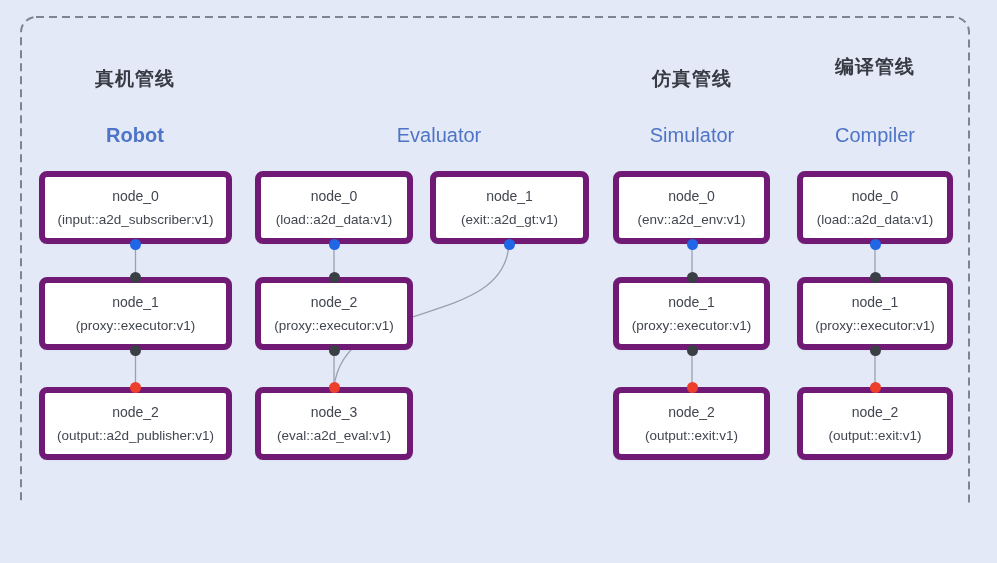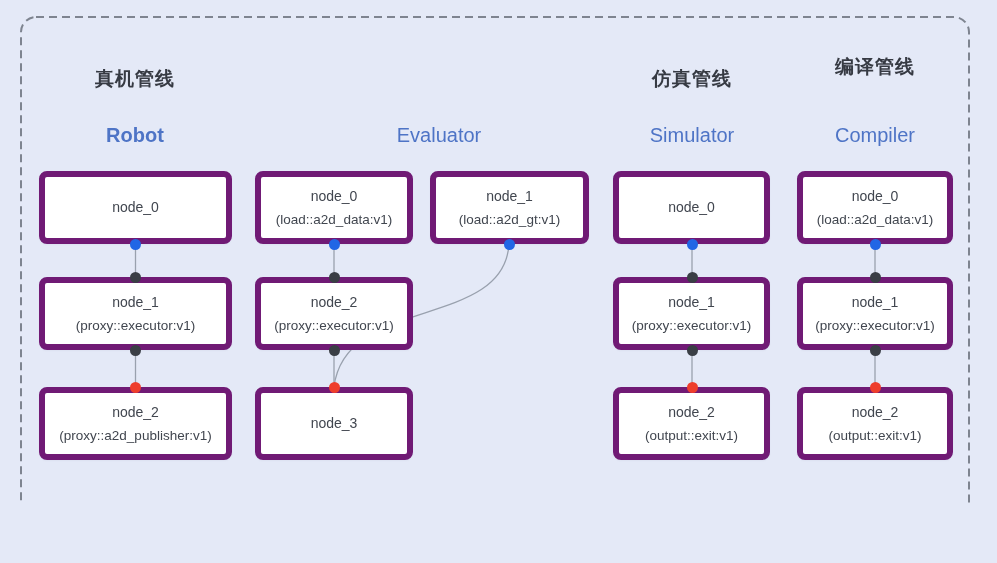--- a/index.html
+++ b/index.html
@@ -109,48 +109,51 @@
   <div class="title-en" style="left:329px; top:124px;text-align:center;">Evaluator</div>
 
   <div class="title-zh" style="left:582px; top:66px;">仿真管线</div>
   <div class="title-en" style="left:582px; top:124px;text-align:center;">Simulator</div>
 
   <div class="title-zh" style="left:765px; top:54px;">编译管线</div>
   <div class="title-en" style="left:765px; top:124px;">Compiler</div>
 
   <div class="node" style="left:39px; top:171px; width:193px;">
     <div class="node-name">node_0</div>
+    <div class="node-type">(input::a2d_subscriber:v1)</div>
   </div>
   <div class="node" style="left:39px; top:277px; width:193px;">
     <div class="node-name">node_1</div>
     <div class="node-type">(proxy::executor:v1)</div>
   </div>
   <div class="node" style="left:39px; top:387px; width:193px;">
     <div class="node-name">node_2</div>
-    <div class="node-type">(proxy::a2d_publisher:v1)</div>
+    <div class="node-type">(output::a2d_publisher:v1)</div>
   </div>
 
   <div class="node" style="left:255px; top:171px; width:158px;">
     <div class="node-name">node_0</div>
     <div class="node-type">(load::a2d_data:v1)</div>
   </div>
   <div class="node" style="left:430px; top:171px; width:159px;">
     <div class="node-name">node_1</div>
-    <div class="node-type">(load::a2d_gt:v1)</div>
+    <div class="node-type">(exit::a2d_gt:v1)</div>
   </div>
   <div class="node" style="left:255px; top:277px; width:158px;">
     <div class="node-name">node_2</div>
     <div class="node-type">(proxy::executor:v1)</div>
   </div>
   <div class="node" style="left:255px; top:387px; width:158px;">
     <div class="node-name">node_3</div>
+    <div class="node-type">(eval::a2d_eval:v1)</div>
   </div>
 
   <div class="node" style="left:613px; top:171px; width:157px;">
     <div class="node-name">node_0</div>
+    <div class="node-type">(env::a2d_env:v1)</div>
   </div>
   <div class="node" style="left:613px; top:277px; width:157px;">
     <div class="node-name">node_1</div>
     <div class="node-type">(proxy::executor:v1)</div>
   </div>
   <div class="node" style="left:613px; top:387px; width:157px;">
     <div class="node-name">node_2</div>
     <div class="node-type">(output::exit:v1)</div>
   </div>
 

